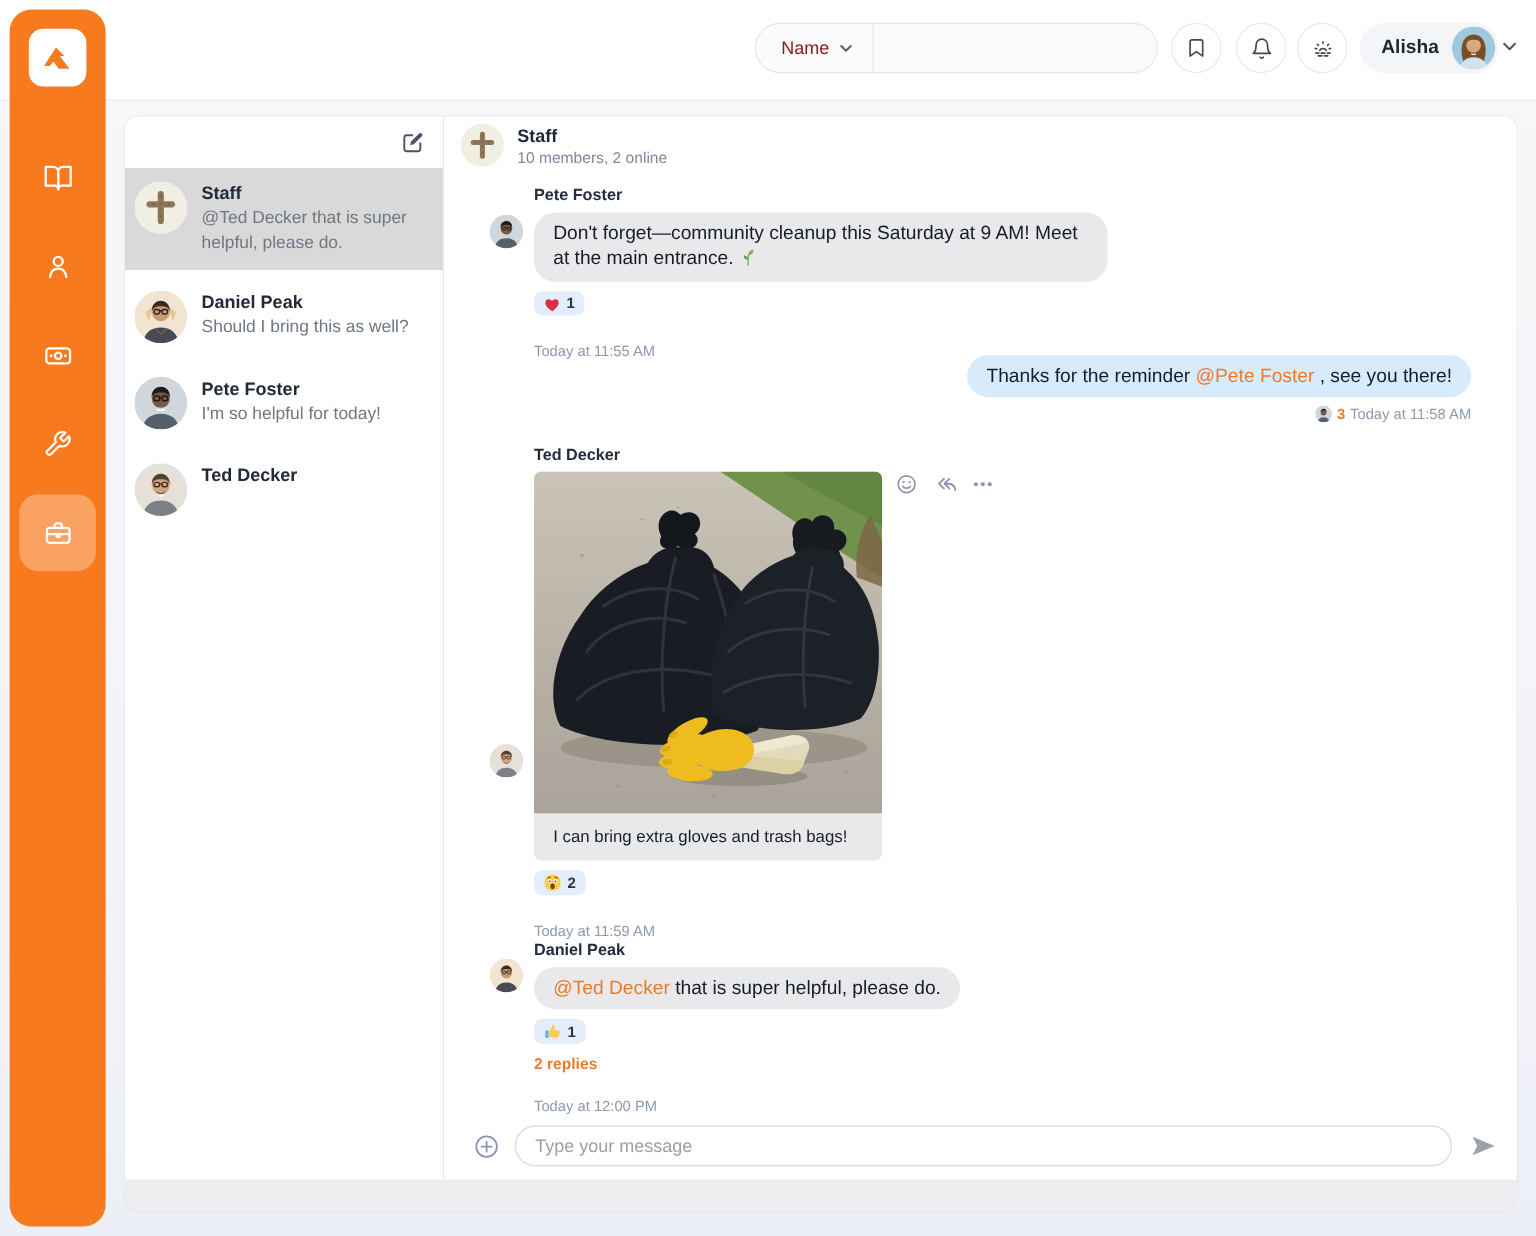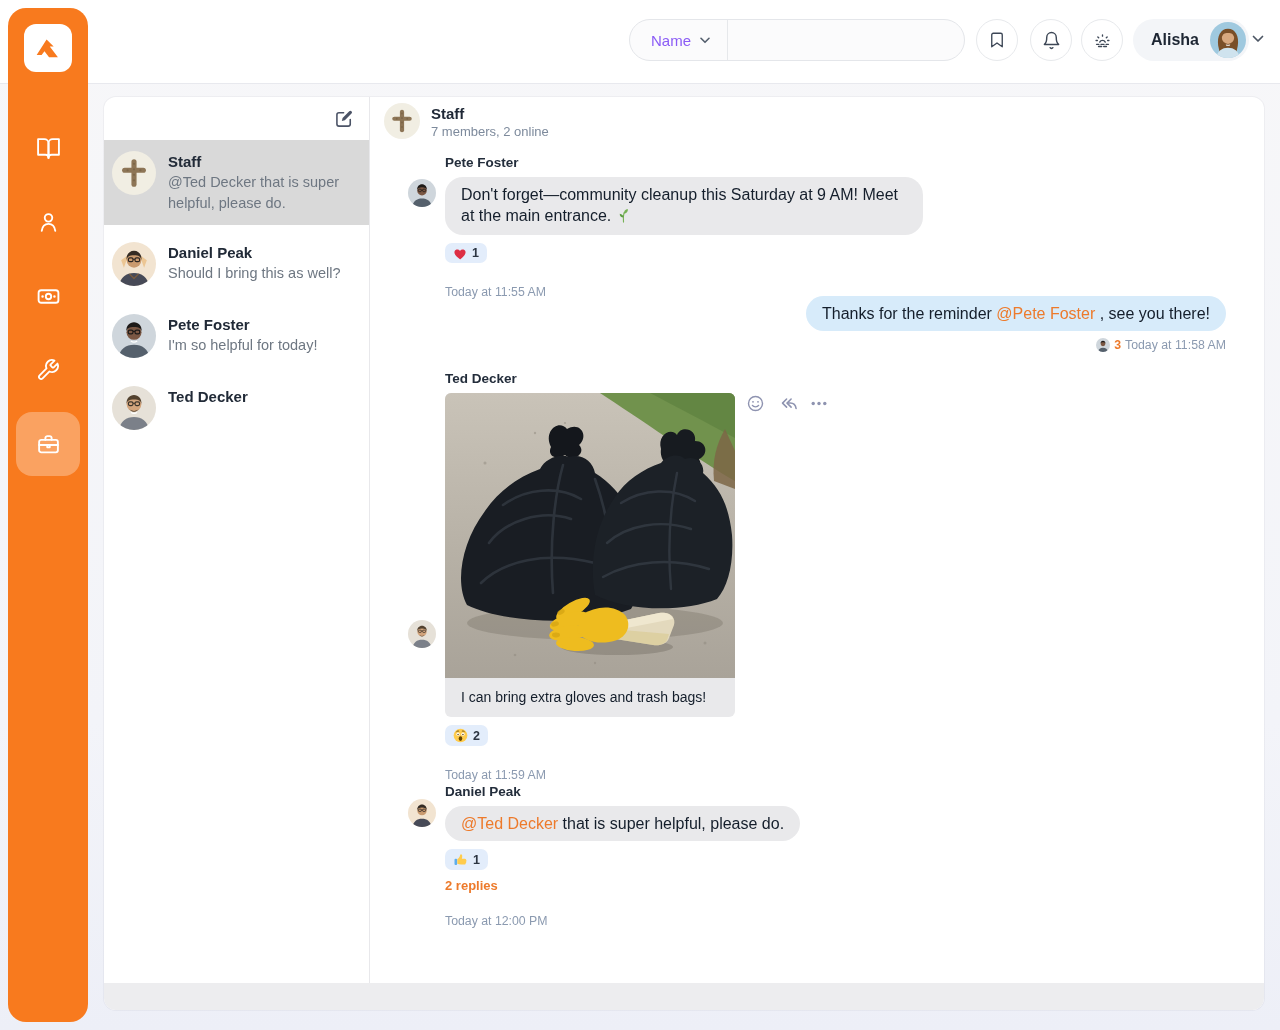--- a/index.html
+++ b/index.html
@@ -8,21 +8,21 @@
   .app { position:relative; width:1280px; height:1030px; overflow:hidden;
          background:linear-gradient(180deg,#f7f7f9 0%,#f3f4f9 70%,#edeff7 100%); }
 
   
   .topbar { position:absolute; left:0; top:0; width:1280px; height:84px;
             background:#ffffff; border-bottom:1px solid #e8e9ee; z-index:2; }
   .search { position:absolute; left:629px; top:19px; width:336px; height:42px;
             border:1px solid #e4e6ea; background:#fbfbfc; border-radius:21px;
             display:flex; align-items:center; overflow:hidden; }
   .search-filter { display:flex; align-items:center; gap:9px; padding:0 17px 0 21px;
-                   height:100%; cursor:pointer; color:#8b5cf6; font-size:15px; }
+                   height:100%; cursor:pointer; color:#7f1d1d; font-size:15px; }
   .search-divider { width:1px; height:100%; background:#e6e8eb; }
   .search-input { flex:1; height:100%; border:0; outline:none; background:transparent;
                   padding:0 14px; font-size:15px; color:#333; font-family:"Liberation Sans",sans-serif; }
   .icon-btn { position:absolute; top:19px; width:42px; height:42px; border-radius:50%;
               background:#fff; border:1px solid #e7e9ec; display:flex; align-items:center;
               justify-content:center; color:#3d4756; cursor:pointer; }
   .user-pill { position:absolute; left:1133px; top:19px; height:42px; border-radius:21px;
                background:#f3f5f8; display:flex; align-items:center; gap:11px;
                padding:3px 3px 3px 18px; cursor:pointer; }
   .user-name { font-size:16px; font-weight:700; color:#1d2633;text-align:right; }
@@ -348,21 +348,21 @@
                   <circle cx="24" cy="20" r="1.2"></circle>
                   <circle cx="24" cy="26" r="1.2"></circle>
                   <circle cx="24" cy="32" r="1.2"></circle>
                   <circle cx="17" cy="21" r="1.2"></circle>
                   <circle cx="31" cy="21" r="1.2"></circle>
                 </g>
               </svg>
           </span>
           <div>
             <div class="chat-title">Staff</div>
-            <div class="chat-subtitle">7 members, 2 online</div>
+            <div class="chat-subtitle">10 members, 2 online</div>
           </div>
         </div>
 
         <div class="msg" style="top:57px;">
           <span class="avatar msg-avatar" style="top:25px;">
             <svg viewBox="0 0 48 48">
                 <rect width="48" height="48" fill="#cfd6dc"></rect>
                 <circle cx="24" cy="20" r="8.2" fill="#7a5743"></circle>
                 <path d="M15.7 19c-.5-6.2 3.4-10 8.3-10s8.8 3.8 8.3 10c-1-3.5-3.1-4.8-8.3-4.8s-7.3 1.3-8.3 4.8z" fill="#1d1a18"></path>
                 <path d="M7 48c1.6-10 8-14.5 17-14.5S39.4 38 41 48z" fill="#55606c"></path>
@@ -560,19 +560,33 @@
                     <path d="M4.6 12.6V7.4c1.5-.4 2.6-2 3-4.2.2-1 1.6-1.1 2-.1.4 1.1.3 2.7-.2 4h3.3c1 0 1.5.8 1.3 1.5.5.4.5 1.3 0 1.7.3.5.1 1.3-.5 1.6.1.8-.4 1.5-1.3 1.5H8.6c-1.6 0-3-.3-4-.8z" fill="#ffcc4d"></path>
                   </svg>
                 </span>
               <span>1</span>
             </span>
           </div>
           <div class="replies-link">2 replies</div>
           <div class="timestamp">Today at 12:00 PM</div>
         </div>
 
+        <div class="composer">
+          <span class="plus-btn">
+            <svg width="21" height="21" viewBox="0 0 21 21" fill="none" stroke="currentColor" stroke-width="1.5" stroke-linecap="round">
+                <circle cx="10.5" cy="10.5" r="8.6"></circle>
+                <path d="M10.5 6.3v8.4M6.3 10.5h8.4"></path>
+              </svg>
+          </span>
+          <input class="composer-input" value="" placeholder="Type your message" style="">
+          <span class="send-btn">
+            <svg width="26" height="24" viewBox="0 0 24 24">
+                <path d="M3.2 4.2 L21.5 12 L3.2 19.8 L7 12 Z" fill="currentColor"></path>
+              </svg>
+          </span>
+        </div>
 
       </div>
     </div>
     <div class="panel-footer"></div>
   </div>
 
 </div>
 
 </body></html>

